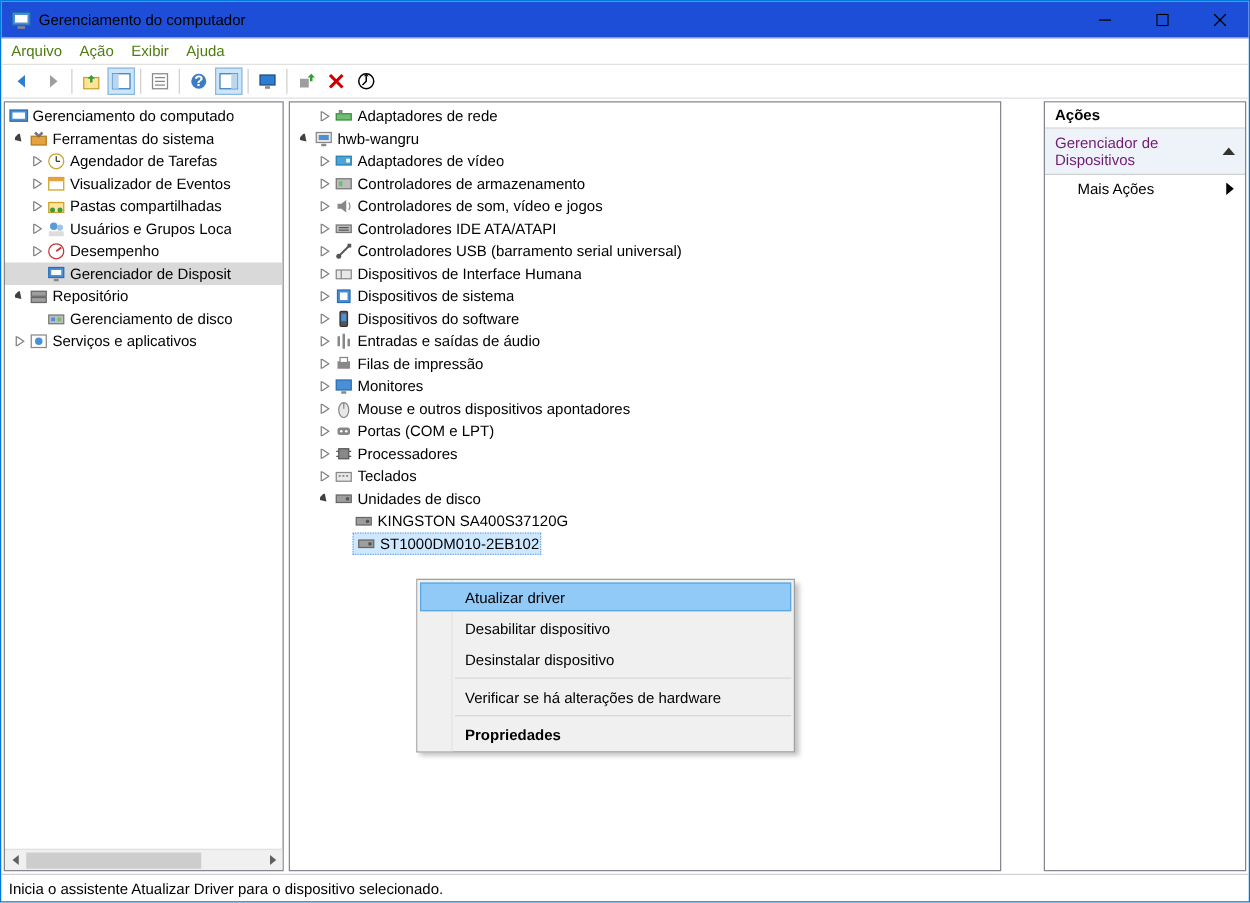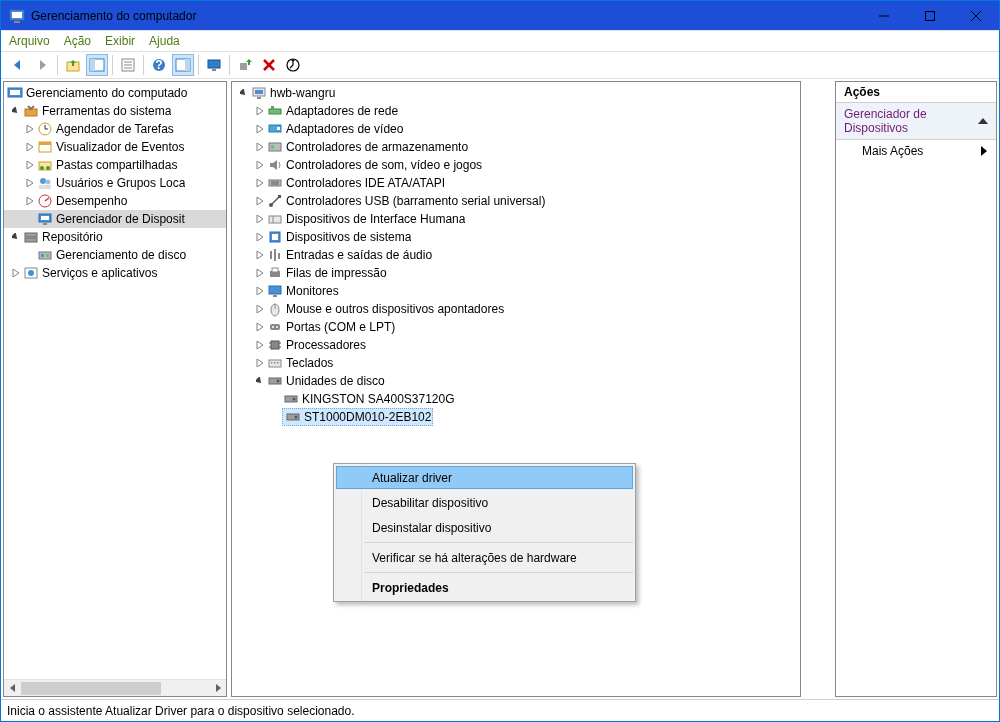--- a/index.html
+++ b/index.html
@@ -349,51 +349,51 @@
           <svg width="8" height="8">
             <path d="M2 0 L7 4 L2 8 Z" fill="#606060"></path>
           </svg>
         </div>
     </div>
   </div>
 
   <div class="pane pane-center">
     <div class="tree" style="padding-left:2px;">
       <div class="tree-row">
+          <span class="ind" style="width:20px"></span>
+          <span class="caret">
+            <svg width="8" height="8">
+              <path d="M1 0 L7 4 L1 8 Z" fill="none" stroke="#808080"></path>
+            </svg>
+          </span>
+          <span class="ic">
+            <svg width="16" height="16">
+              <rect x="2" y="6" width="12" height="5" fill="#6fbf73" stroke="#3a8a3a"></rect>
+              <rect x="4" y="3" width="3" height="3" fill="#888"></rect>
+            </svg>
+          </span>
+          <span class="lbl">Adaptadores de rede</span>
+        </div>
+
+      <div class="tree-row">
         <span class="ind" style="width:4px"></span>
         <span class="caret">
             <svg width="8" height="8">
               <path d="M0 0 L6 4 L0 8 Z" fill="#404040" transform="rotate(45 3 4)"></path>
             </svg>
           </span>
         <span class="ic">
             <svg width="16" height="16">
               <rect x="2" y="3" width="12" height="8" fill="#e8e8e8" stroke="#888"></rect>
               <rect x="4" y="5" width="8" height="4" fill="#4a90d9"></rect>
               <rect x="6" y="12" width="4" height="2" fill="#888"></rect>
             </svg>
           </span>
         <span class="lbl">hwb-wangru</span>
       </div>
-
-      <div class="tree-row">
-          <span class="ind" style="width:20px"></span>
-          <span class="caret">
-            <svg width="8" height="8">
-              <path d="M1 0 L7 4 L1 8 Z" fill="none" stroke="#808080"></path>
-            </svg>
-          </span>
-          <span class="ic">
-            <svg width="16" height="16">
-              <rect x="2" y="6" width="12" height="5" fill="#6fbf73" stroke="#3a8a3a"></rect>
-              <rect x="4" y="3" width="3" height="3" fill="#888"></rect>
-            </svg>
-          </span>
-          <span class="lbl">Adaptadores de rede</span>
-        </div>
       <div class="tree-row">
           <span class="ind" style="width:20px"></span>
           <span class="caret">
             <svg width="8" height="8">
               <path d="M1 0 L7 4 L1 8 Z" fill="none" stroke="#808080"></path>
             </svg>
           </span>
           <span class="ic">
             <svg width="16" height="16">
               <rect x="2" y="4" width="12" height="7" fill="#4aa5d9" stroke="#2a7cb0"></rect>
@@ -486,20 +486,35 @@
               <path d="M1 0 L7 4 L1 8 Z" fill="none" stroke="#808080"></path>
             </svg>
           </span>
           <span class="ic">
             <svg width="16" height="16">
               <rect x="3" y="3" width="10" height="10" fill="#4a90d9" stroke="#2a6cb0"></rect>
               <rect x="5" y="5" width="6" height="6" fill="#fff"></rect>
             </svg>
           </span>
           <span class="lbl">Dispositivos de sistema</span>
+        </div>
+      <div class="tree-row">
+          <span class="ind" style="width:20px"></span>
+          <span class="caret">
+            <svg width="8" height="8">
+              <path d="M1 0 L7 4 L1 8 Z" fill="none" stroke="#808080"></path>
+            </svg>
+          </span>
+          <span class="ic">
+            <svg width="16" height="16">
+              <rect x="5" y="2" width="6" height="12" rx="1" fill="#555" stroke="#333"></rect>
+              <rect x="6" y="4" width="4" height="6" fill="#4a90d9"></rect>
+            </svg>
+          </span>
+          <span class="lbl">Dispositivos do software</span>
         </div>
       <div class="tree-row">
           <span class="ind" style="width:20px"></span>
           <span class="caret">
             <svg width="8" height="8">
               <path d="M1 0 L7 4 L1 8 Z" fill="none" stroke="#808080"></path>
             </svg>
           </span>
           <span class="ic">
             <svg width="16" height="16">

